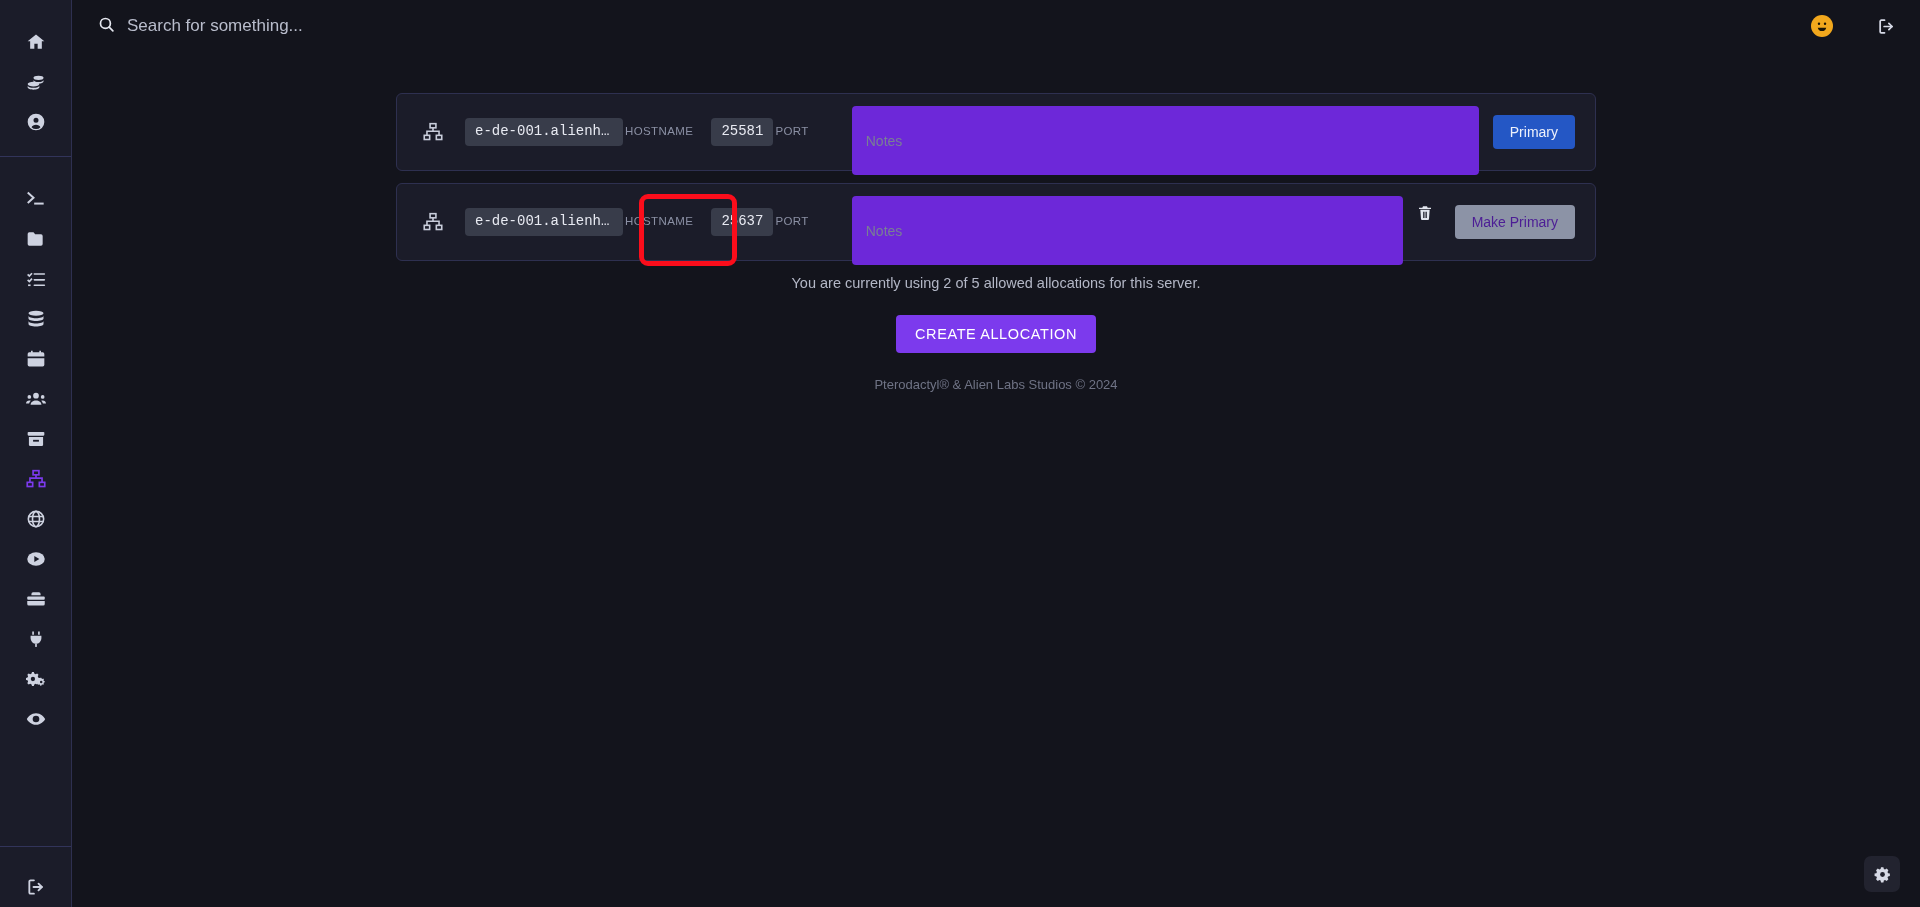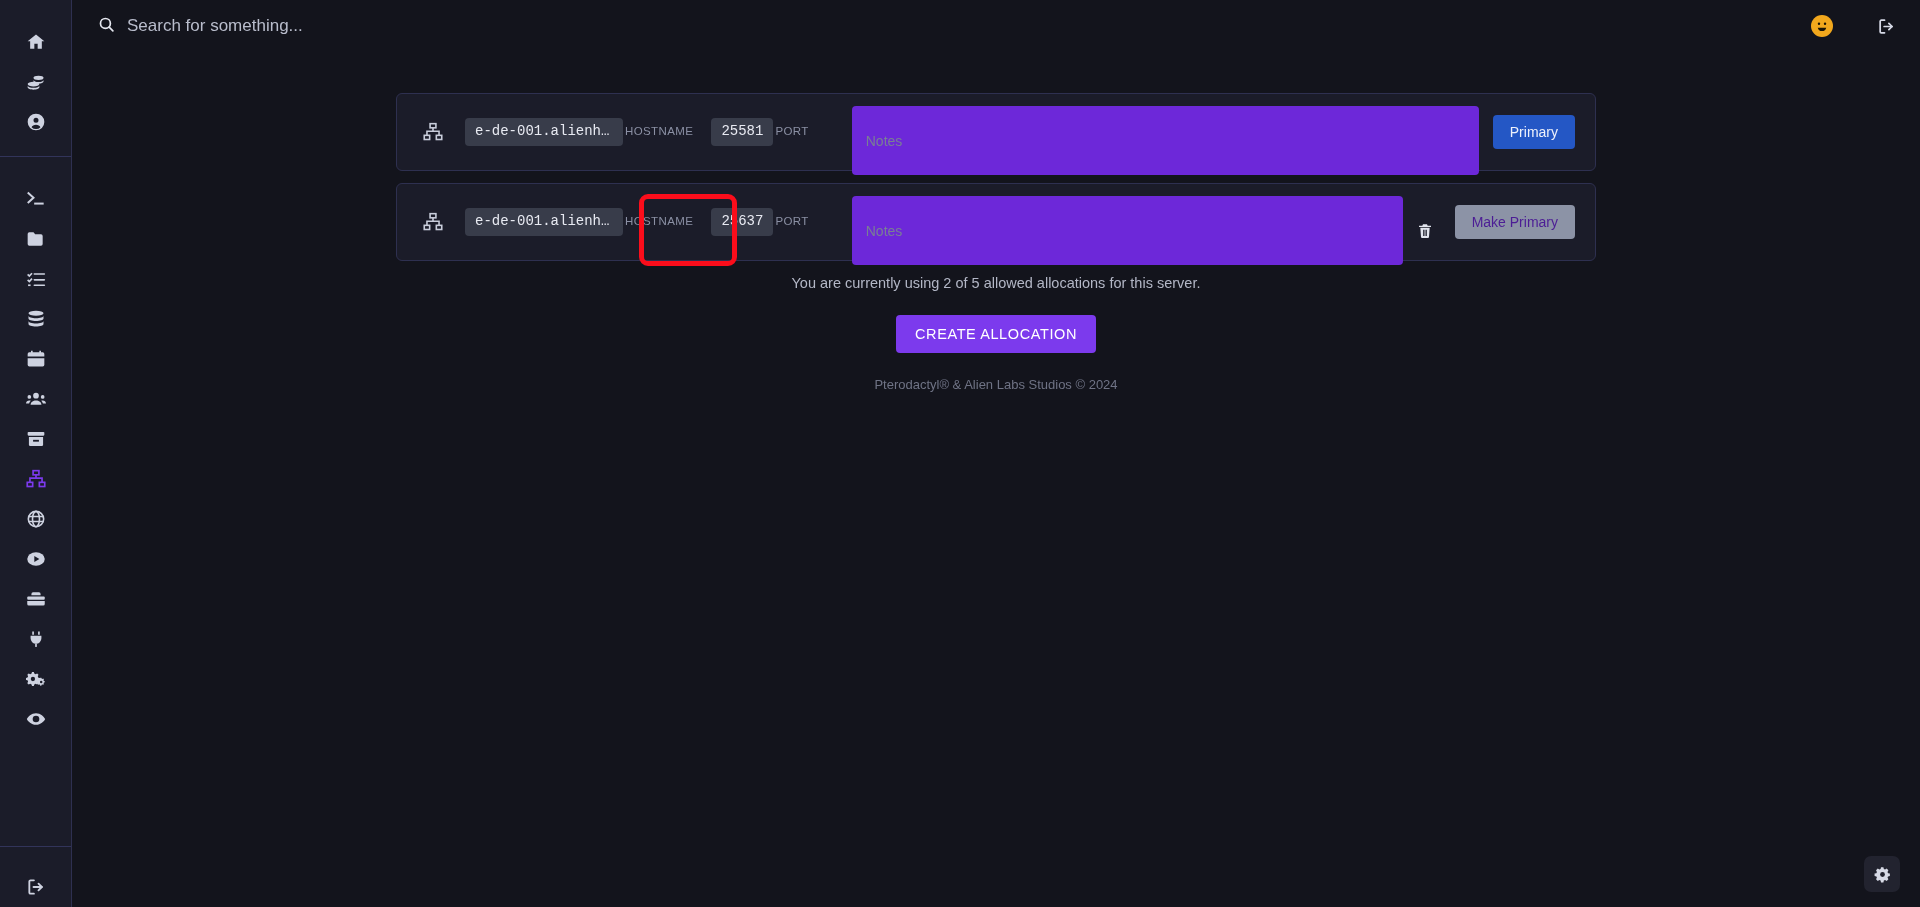--- a/index.html
+++ b/index.html
@@ -127,21 +127,21 @@
     border-radius: 4px;
     color: #c8cbd8;
     font-family: "Liberation Sans", sans-serif;
     font-size: 14px;
     padding: 0 14px;
     align-self: flex-start;
     margin-top: 12px;
   }
   .notes-input::placeholder { color: #7a7f94; opacity: 1; }
 
-  .row-actions { display: flex; align-items: flex-end; gap: 22px; flex: 0 0 auto; }
+  .row-actions { display: flex; align-items: flex-start; gap: 22px; flex: 0 0 auto; }
   .trash-btn { color: #e2e5ee; cursor: pointer; display: flex; }
   .trash-btn svg { width: 16px; height: 16px; display: block; }
 
   .btn {
     border: none; border-radius: 4px;
     font-family: "Liberation Sans", sans-serif;
     font-size: 14px;
     cursor: pointer;
     white-space: nowrap;
   }

